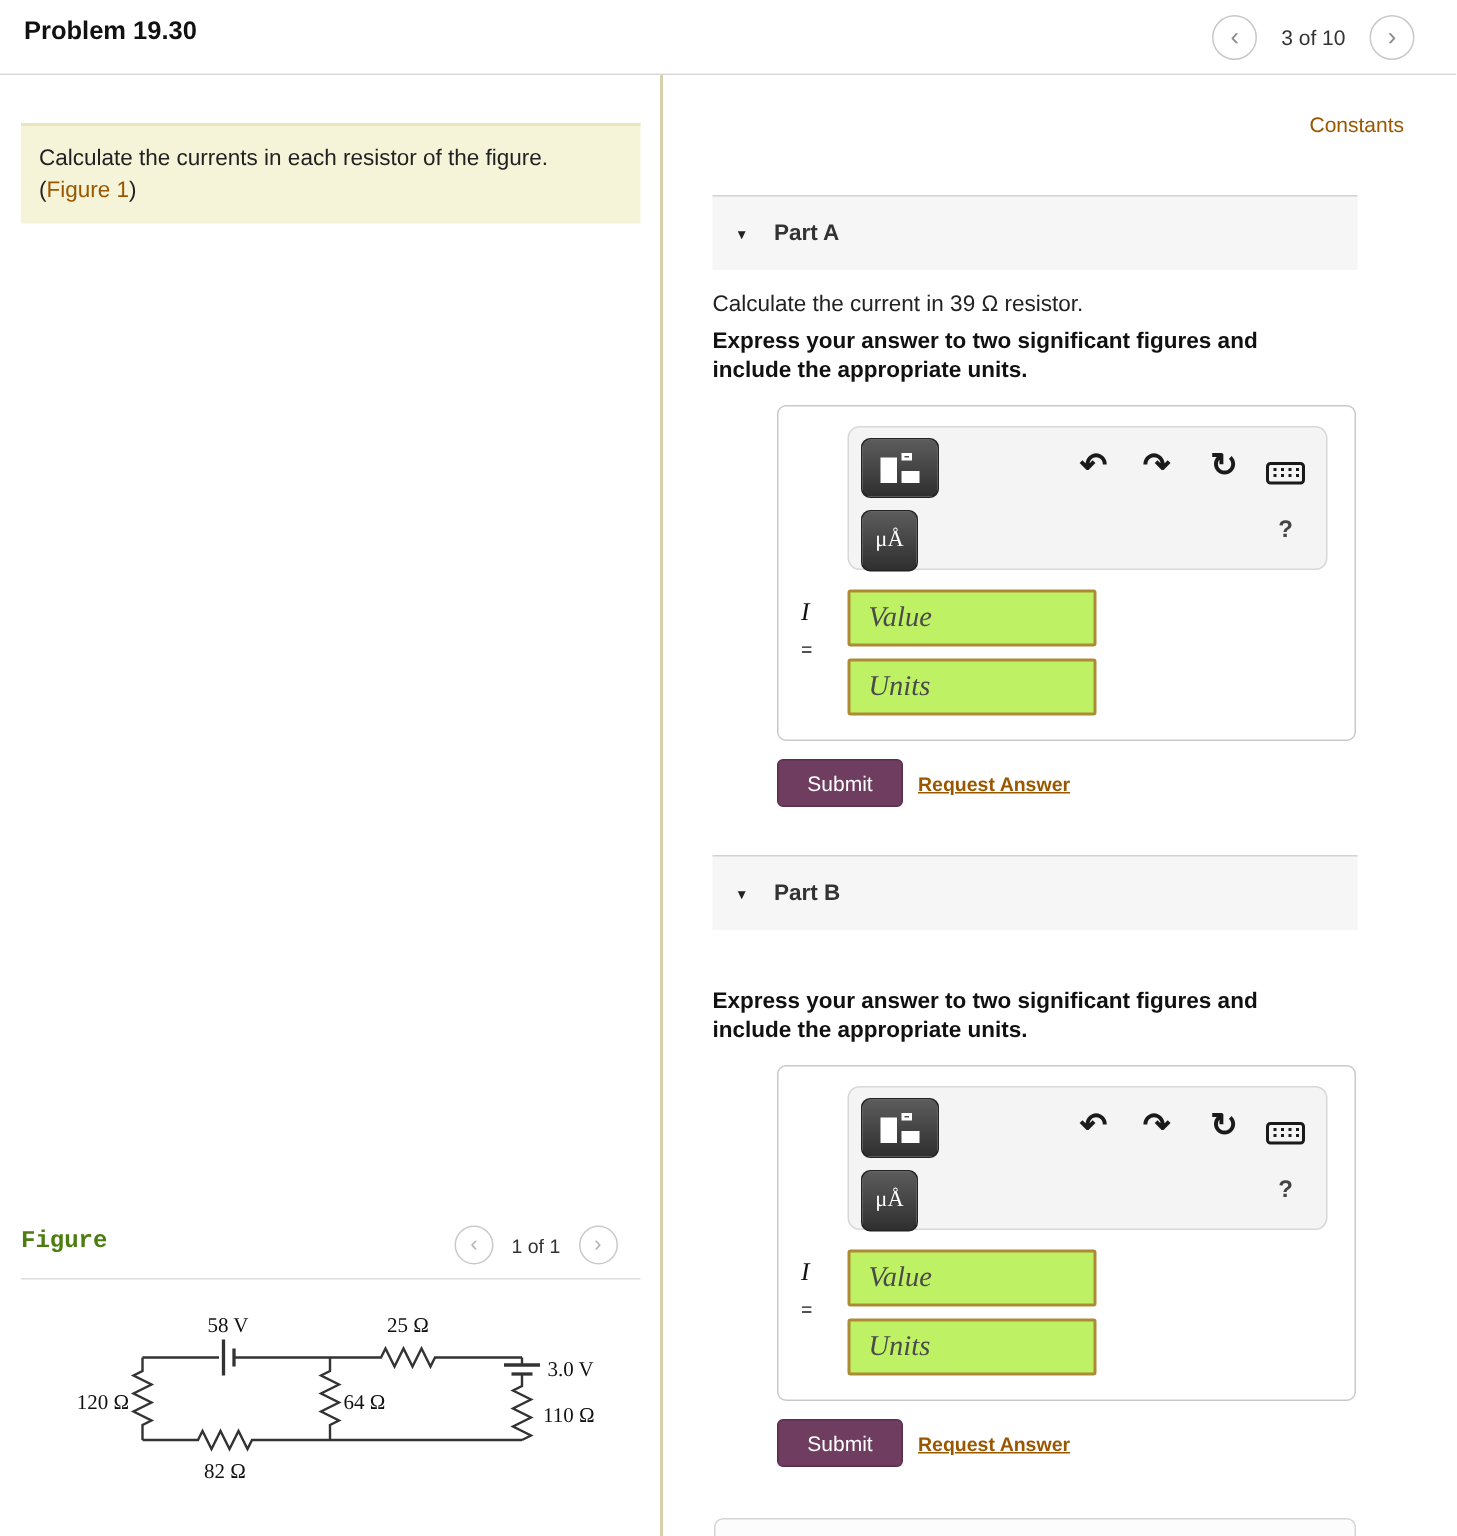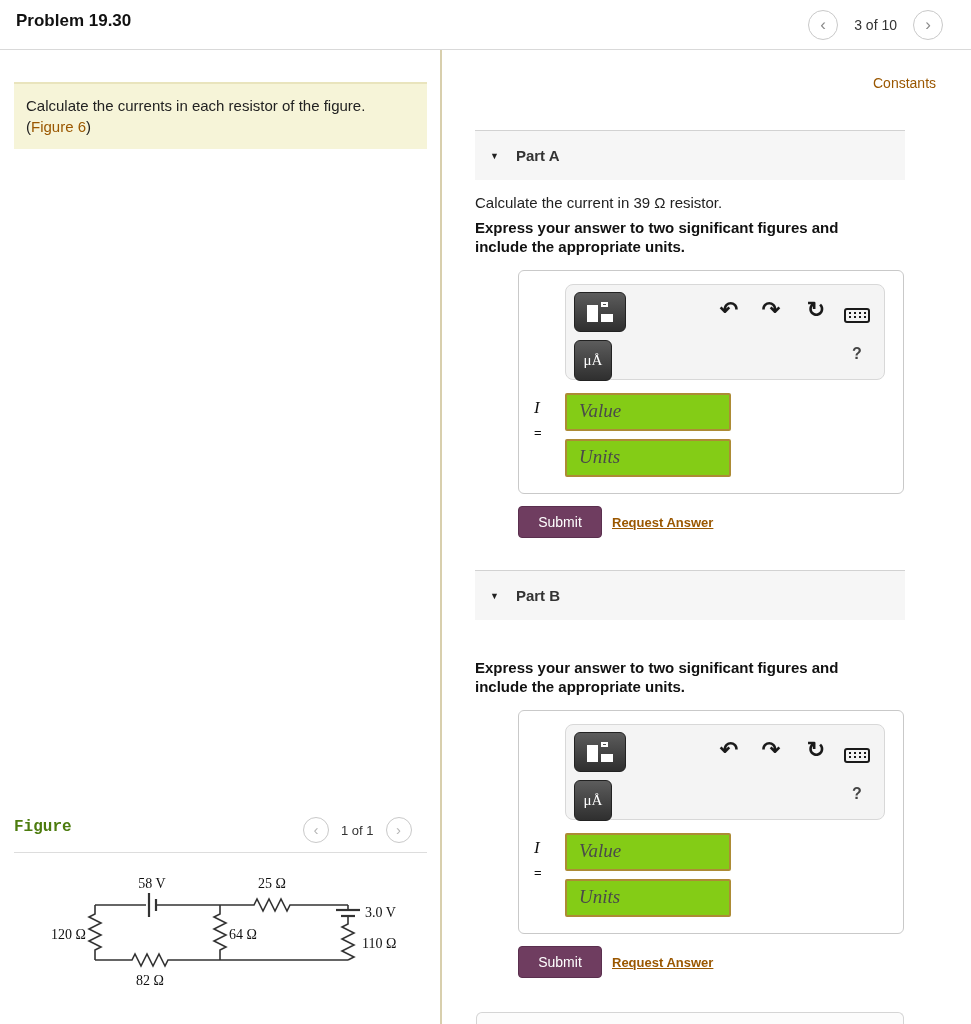--- a/index.html
+++ b/index.html
@@ -67,21 +67,21 @@
   .tb-kbd { left:276px; top:15px; }
   .kbd-icon { width:26px; height:15px; border:2px solid #1a1a1a; border-radius:3px; position:relative; display:inline-block; }
   .kbd-icon::after { content:""; position:absolute; left:3px; top:2px; width:2px; height:2px; background:#1a1a1a;
       box-shadow:5px 0 #1a1a1a, 10px 0 #1a1a1a, 15px 0 #1a1a1a, 0 4px #1a1a1a, 5px 4px #1a1a1a, 10px 4px #1a1a1a, 15px 4px #1a1a1a; }
   .tb-help { position:absolute; left:280px; top:58px; width:22px; height:22px; background:none; border:none; font-size:16px; font-weight:bold; color:#444; cursor:pointer; }
 
   .var-block { position:absolute; left:15px; top:127px; display:flex; flex-direction:column; }
   .var-i { font-family:"Liberation Serif", serif; font-style:italic; font-size:17px; color:#111; }
   .var-eq { font-size:13px; color:#111; margin-top:7px; }
 
-  .ans-input { position:absolute; left:46px; width:166px; height:38px; border:2px solid #ad8b35; border-radius:2px; background:#84cc16;
+  .ans-input { position:absolute; left:46px; width:166px; height:38px; border:2px solid #ad8b35; border-radius:2px; background:#bef264;
                padding:16px 12px; font-size:17px; color:#333; outline:none; }
   .ans-input.value { top:122px; }
   .ans-input.units { top:168px; }
   .ans-input::placeholder { font-family:"Liberation Serif", serif; font-style:italic; font-size:19px; color:#4a4a4a; opacity:1; }
 
   .actions { position:absolute; left:43px; top:376px; display:flex; align-items:center; gap:10px; }
   .submit-btn { width:84px; height:32px; background:#6f3d60; color:#fff; border:1px solid #5a2f4e; border-radius:4px; font-size:14px;
                 font-family:"Liberation Sans", sans-serif; cursor:pointer; }
   .request-link { font-size:13px; font-weight:bold; color:#9a5700; text-decoration:underline; cursor:pointer; }
 
@@ -103,21 +103,21 @@
       <button class="circle-btn">
           <span>›</span>
         </button>
     </div>
   </div>
 
   <div class="v-divider"></div>
 
   <div class="problem-box">
     <span>Calculate the currents in each resistor of the figure.</span><br>
-    <span>(</span><a class="figure-link">Figure 6</a><span>)</span>
+    <span>(</span><a class="figure-link">Figure 1</a><span>)</span>
   </div>
 
   <div class="figure-heading">Figure</div>
   <div class="figure-pager">
     <button class="circle-btn small">
         <span>‹</span>
       </button>
     <span class="figure-pager-text">1 of 1</span>
     <button class="circle-btn small">
         <span>›</span>

